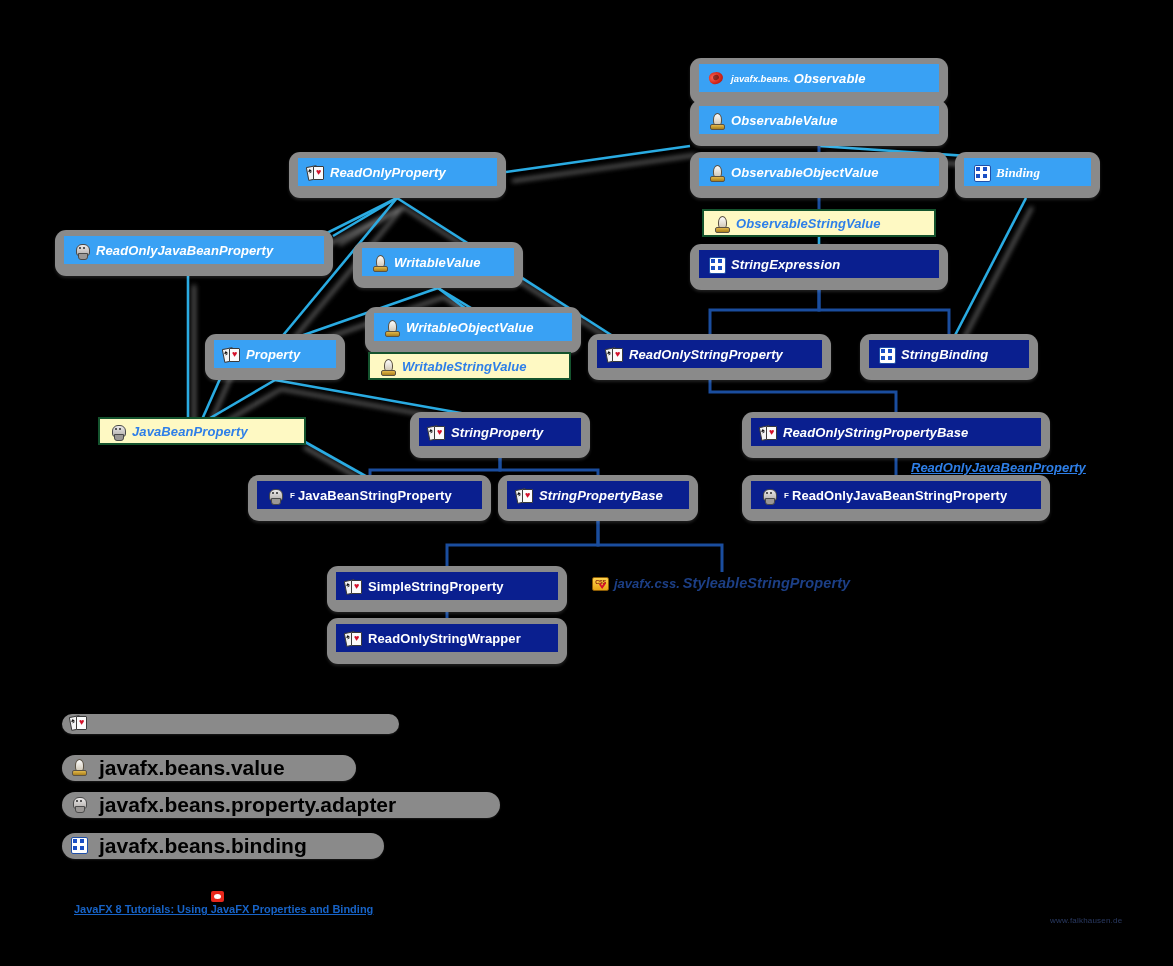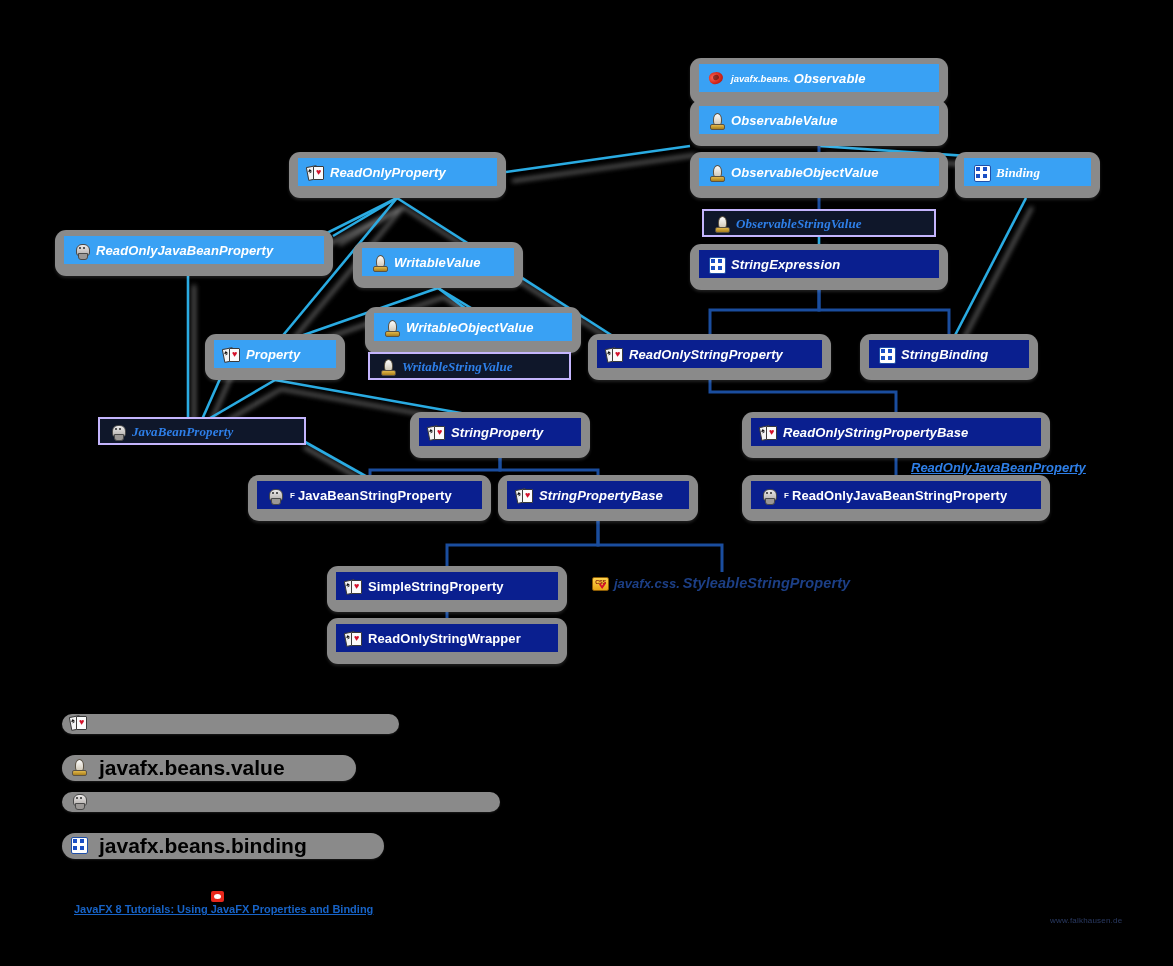--- a/index.html
+++ b/index.html
@@ -25,21 +25,21 @@
     display:flex;align-items:center;
     padding:0 9px;
     white-space:nowrap;
     overflow:hidden;
   }
   .node.iface .bar{background:#39a1f4;}
   .node.klass .bar{background:#0a1f8f;}
   .node.hollow{background:transparent;box-shadow:none;border-radius:0;}
   .node.hollow .bar{
     left:0;right:0;top:0;bottom:0;
-    background:#0f172a;border:2px solid #c4b5fd;font-family:Liberation Serif, serif;
+    background:#fef9c3;border:2px solid #14532d;
   }
 
   .nm{
     font-size:13px;font-weight:bold;color:#ffffff;
     letter-spacing:.1px;line-height:1;
   }
   .nm.ital{font-style:italic;}
   .node.hollow .nm{color:#2e7fe8;}
   .pkg{
     font-size:9.5px;font-style:italic;font-weight:bold;color:#ffffff;
@@ -451,20 +451,21 @@
       </div>
       <div class="leg-row" style="left: 62px; top: 755px; width: 272px;">
         <span class="ico ico-pawn"></span>
         <span class="leg-txt">javafx.beans.value</span>
       </div>
       <div class="leg-row" style="left: 62px; top: 792px; width: 416px;">
         <span class="ico ico-bean">
           <i></i>
           <u></u>
         </span>
+        <span class="leg-txt">javafx.beans.property.adapter</span>
       </div>
       <div class="leg-row" style="left: 62px; top: 833px; width: 300px;">
         <span class="ico ico-bind">
           <i></i>
         </span>
         <span class="leg-txt">javafx.beans.binding</span>
       </div>
     </div>
 
   <div class="tut" id="tutlink" style="left: 68px; top: 891px;">

